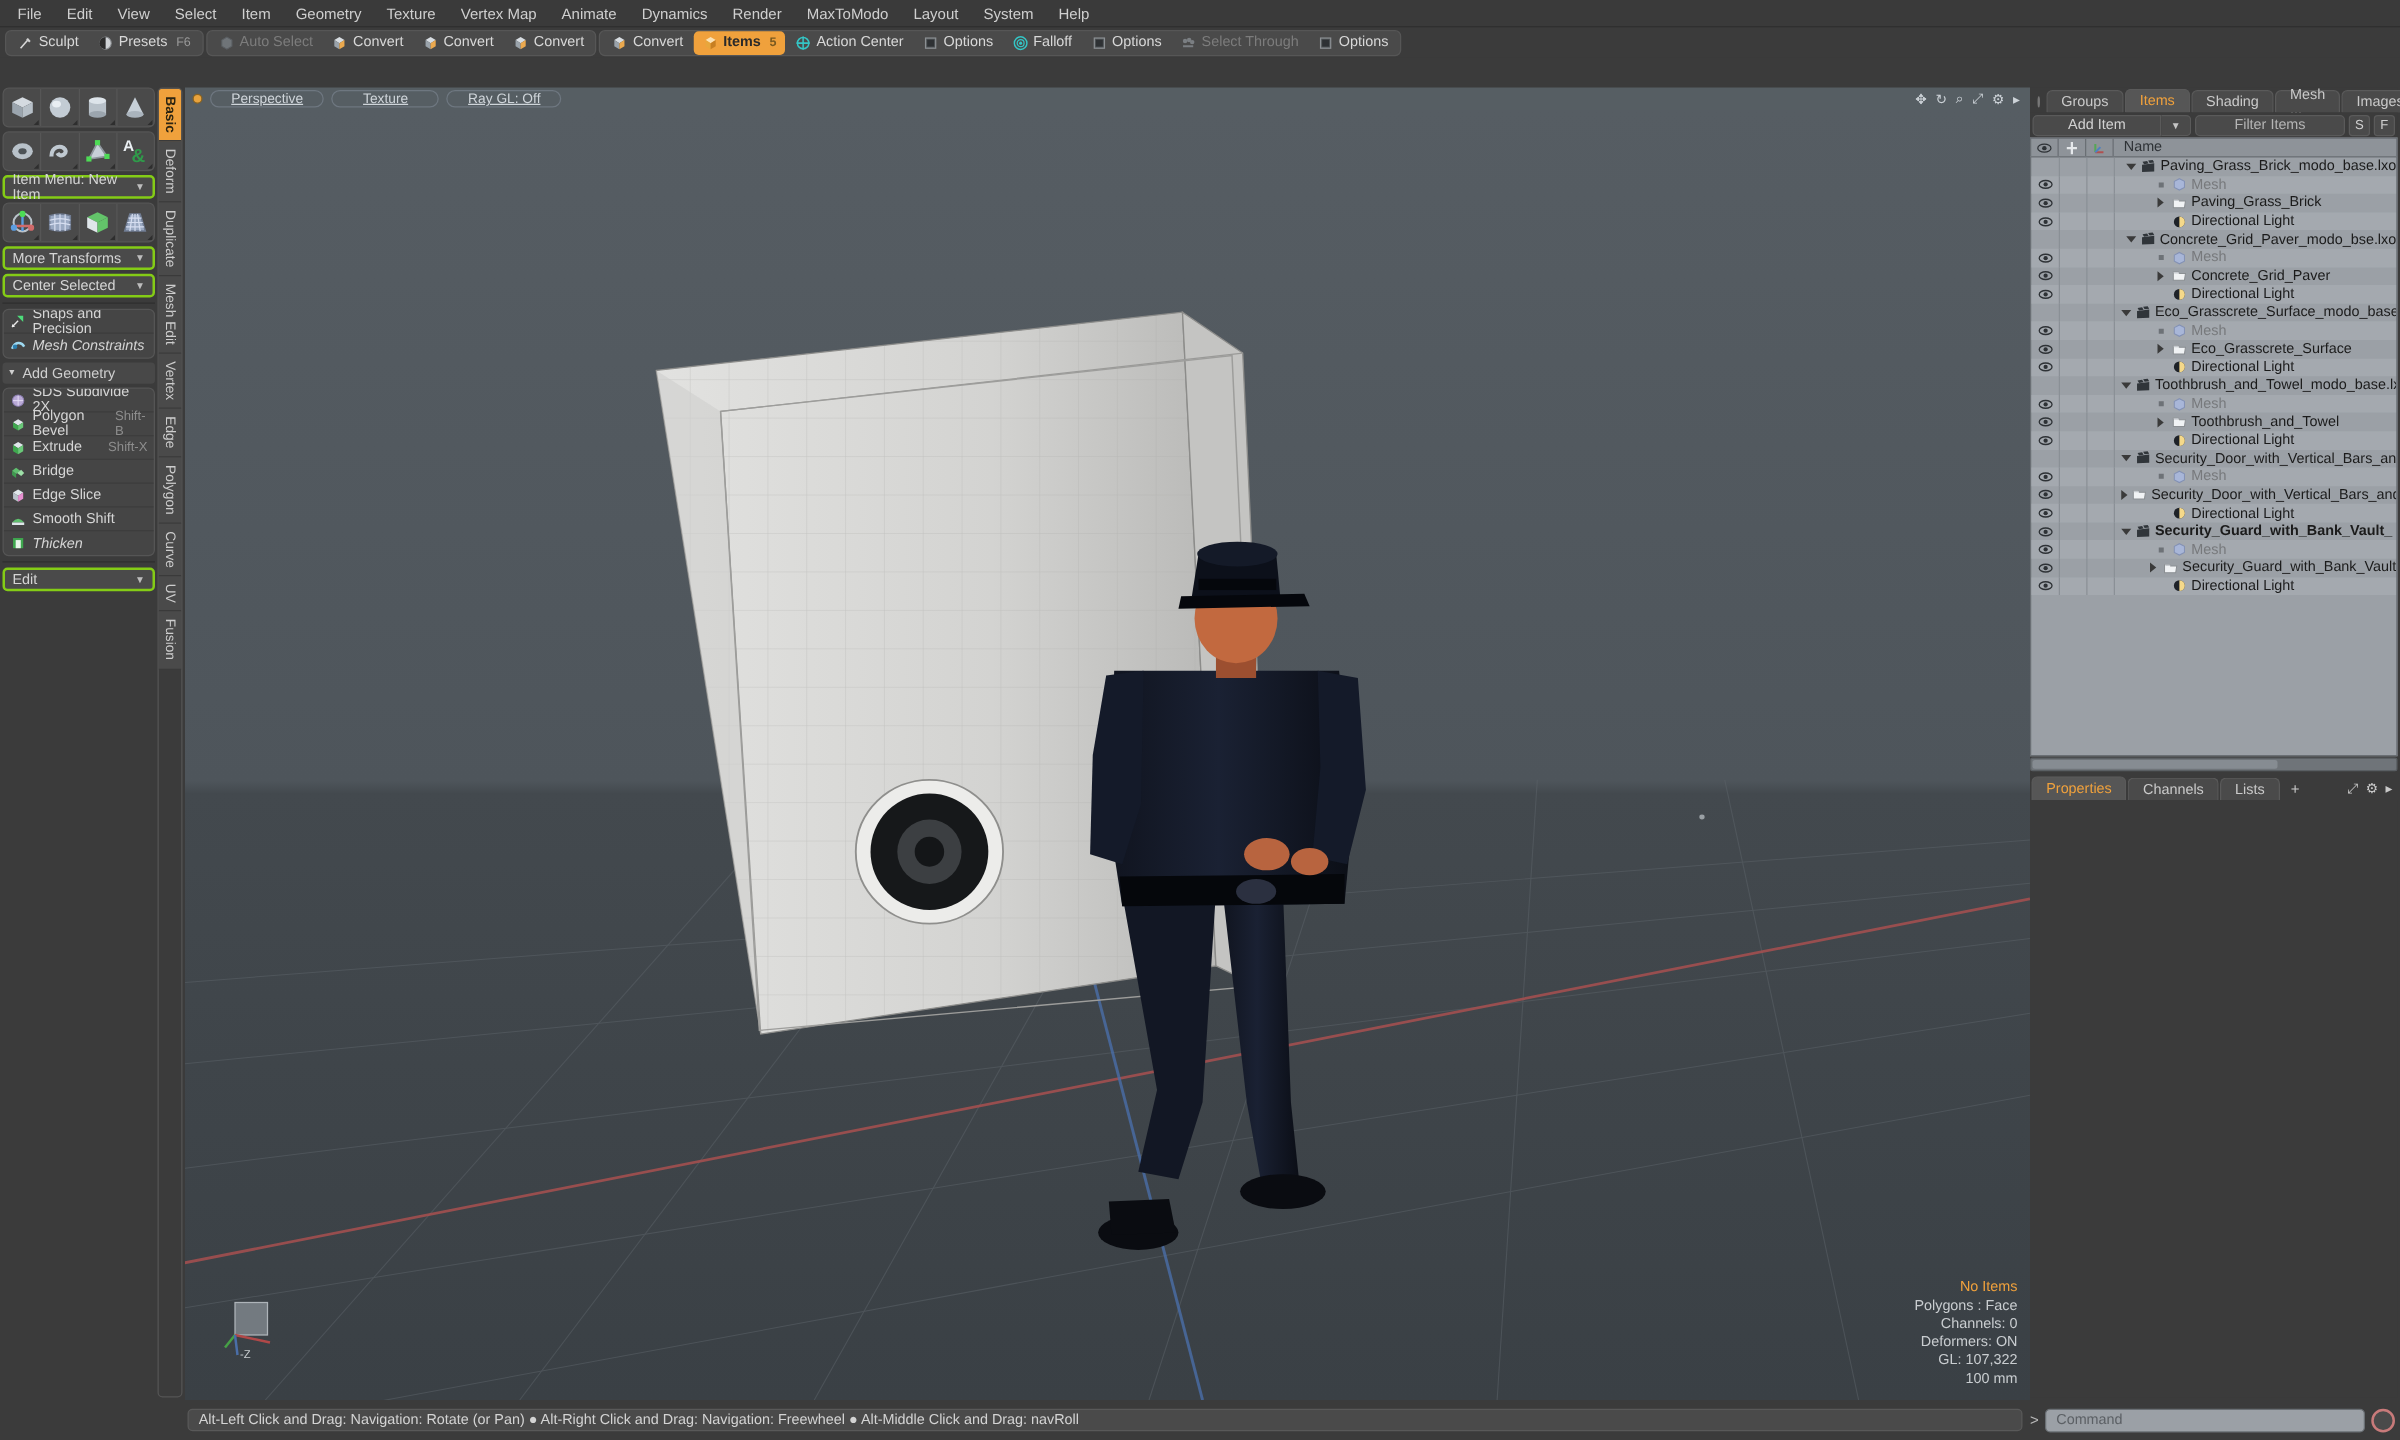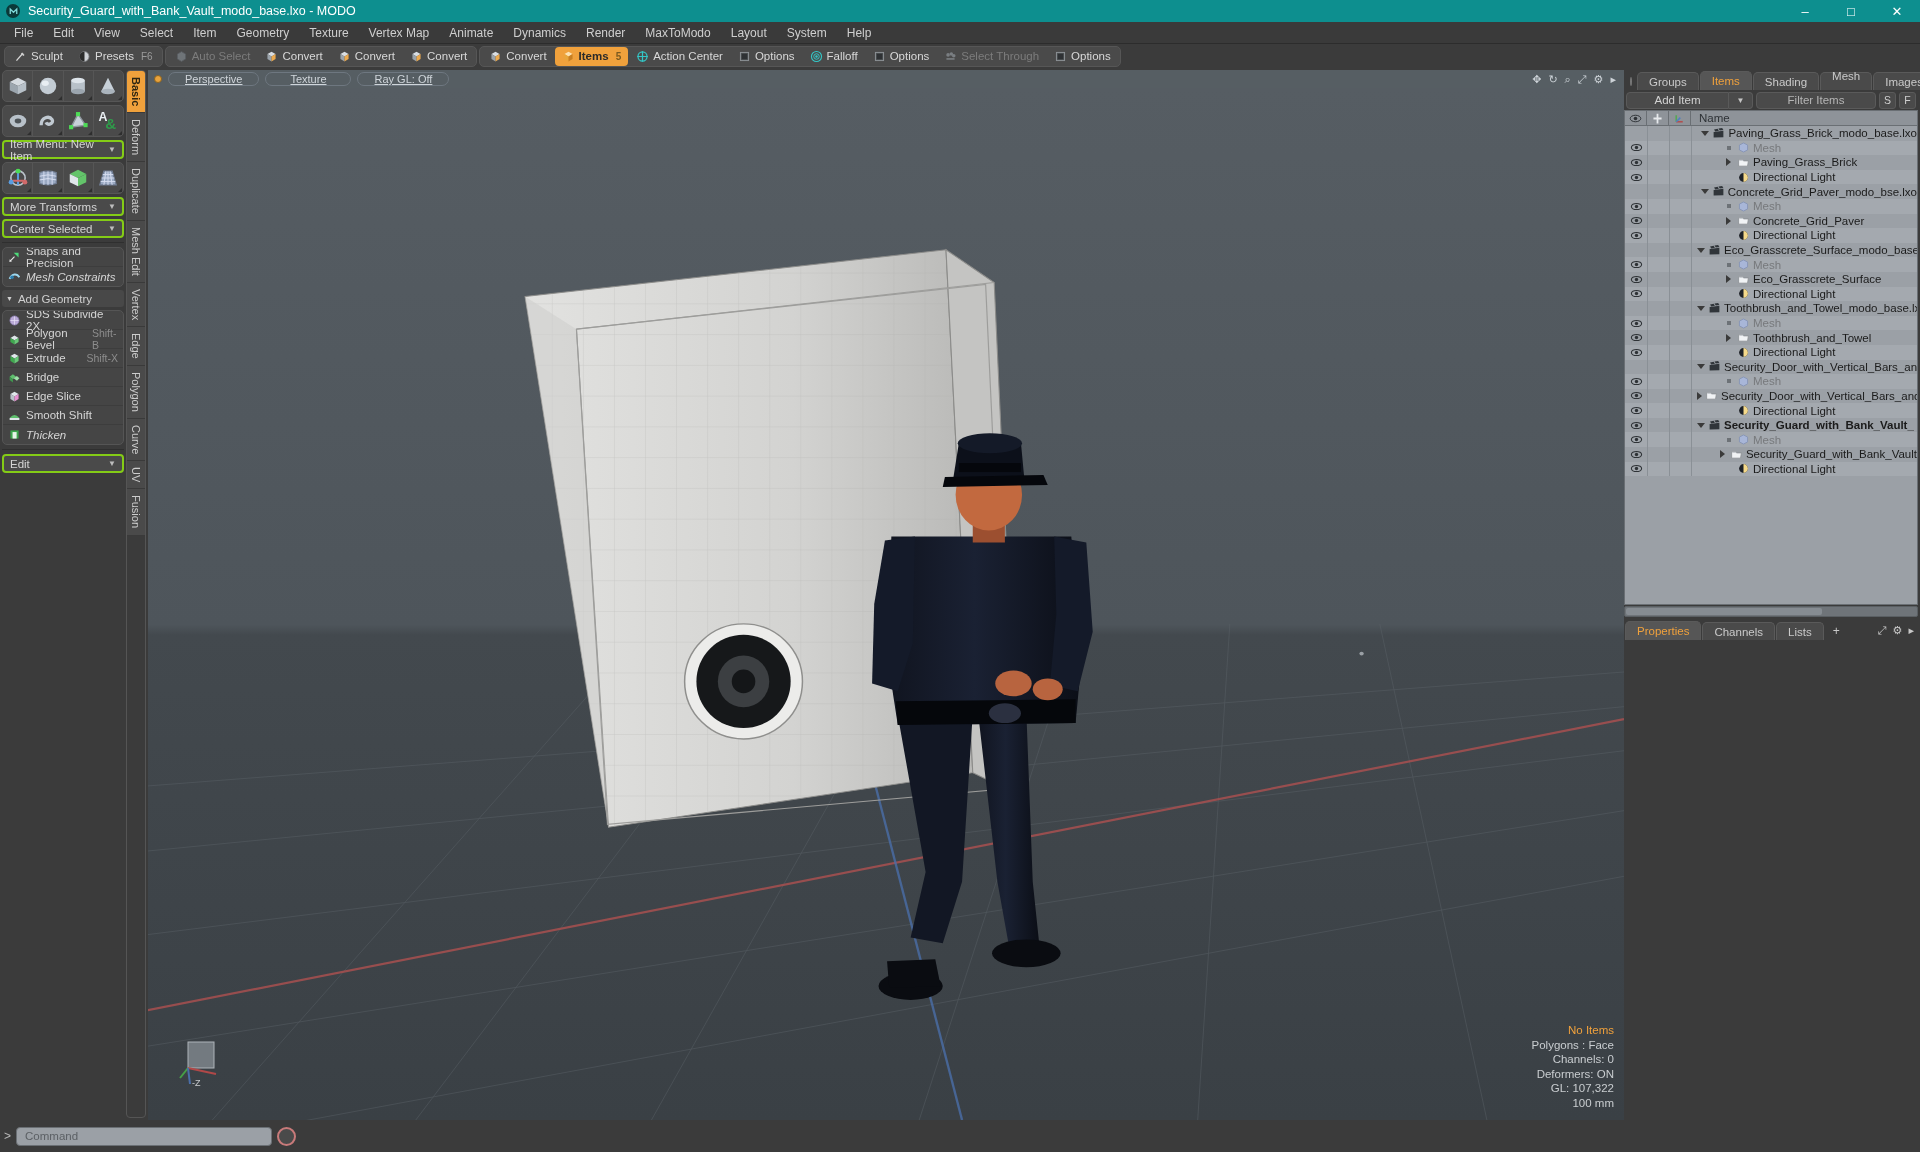--- a/index.html
+++ b/index.html
@@ -174,34 +174,20 @@
             background:#4a4a4a; }
 
   
   .gizmo{ position:absolute; left:26px; bottom:32px; width:54px; height:54px; }
 </style>
 </head>
 <body>
 
 <div class="app">
 
-  <div class="titlebar">
-    <div class="logo">
-      <svg class="ic" viewBox="0 0 16 16">
-          <circle cx="8" cy="8" r="7" fill="#0b3a3a"></circle>
-          <path d="M4 11 L4 5 L8 9 L12 5 L12 11" stroke="#7fd8d8" stroke-width="1.6" fill="none"></path>
-        </svg>
-    </div>
-    <span>Security_Guard_with_Bank_Vault_modo_base.lxo - MODO</span>
-    <div class="winbtns">
-      <div class="winbtn">–</div>
-      <div class="winbtn">□</div>
-      <div class="winbtn close">✕</div>
-    </div>
-  </div>
 
   <div class="menubar" id="menubar">
       <div class="mi">File</div>
       <div class="mi">Edit</div>
       <div class="mi">View</div>
       <div class="mi">Select</div>
       <div class="mi">Item</div>
       <div class="mi">Geometry</div>
       <div class="mi">Texture</div>
       <div class="mi">Vertex Map</div>
@@ -1227,19 +1213,20 @@
           <span>⤢</span>
           <span>⚙</span>
           <span>▸</span>
         </div>
       </div>
       <div style="flex:1;background:#3b3b3b;"></div>
     </div>
   </div>
 
   <div class="bottom">
+    <div class="hintbox">Alt-Left Click and Drag: Navigation: Rotate (or Pan) ● Alt-Right Click and Drag: Navigation: Freewheel ● Alt-Middle Click and Drag: navRoll</div>
     <div class="cmdzone">
       <span class="gt">&gt;</span>
       <div class="cmdinput">Command</div>
       <div class="cmdcirc"></div>
     </div>
   </div>
 </div>
 
 </body></html>

